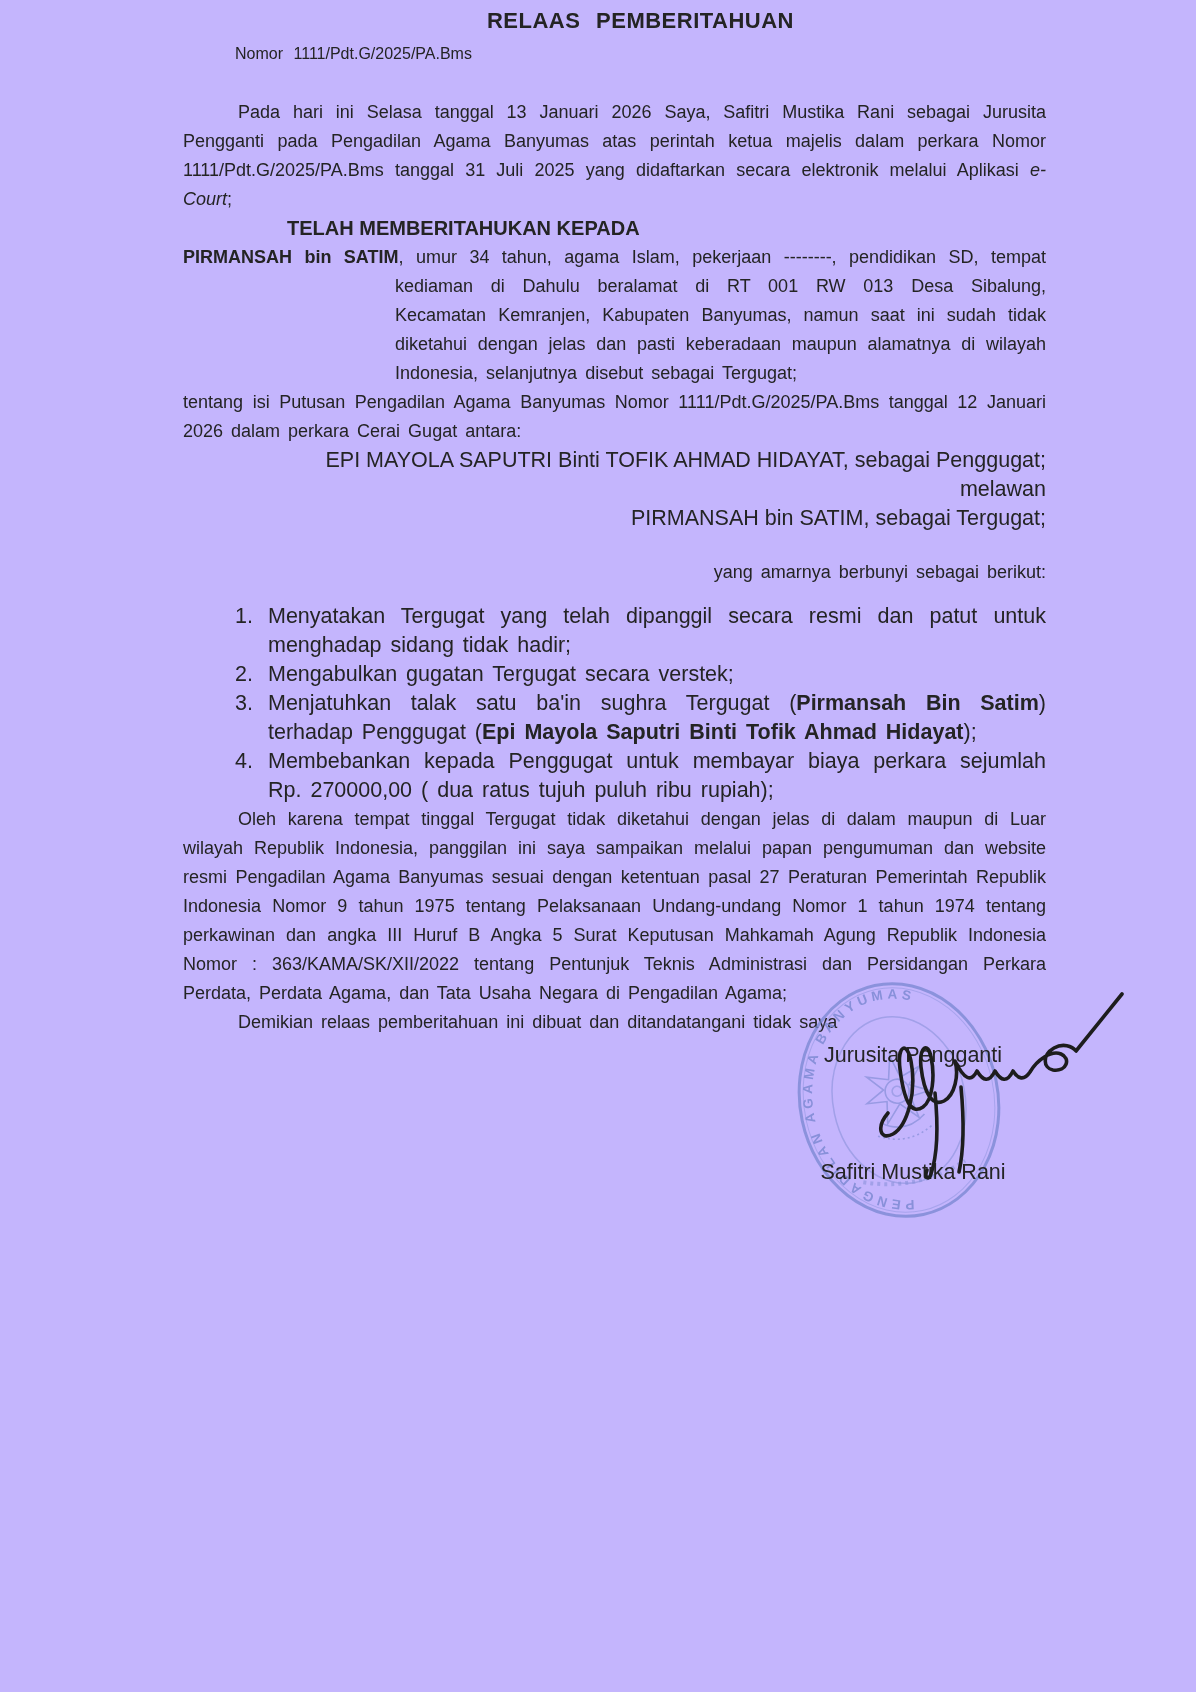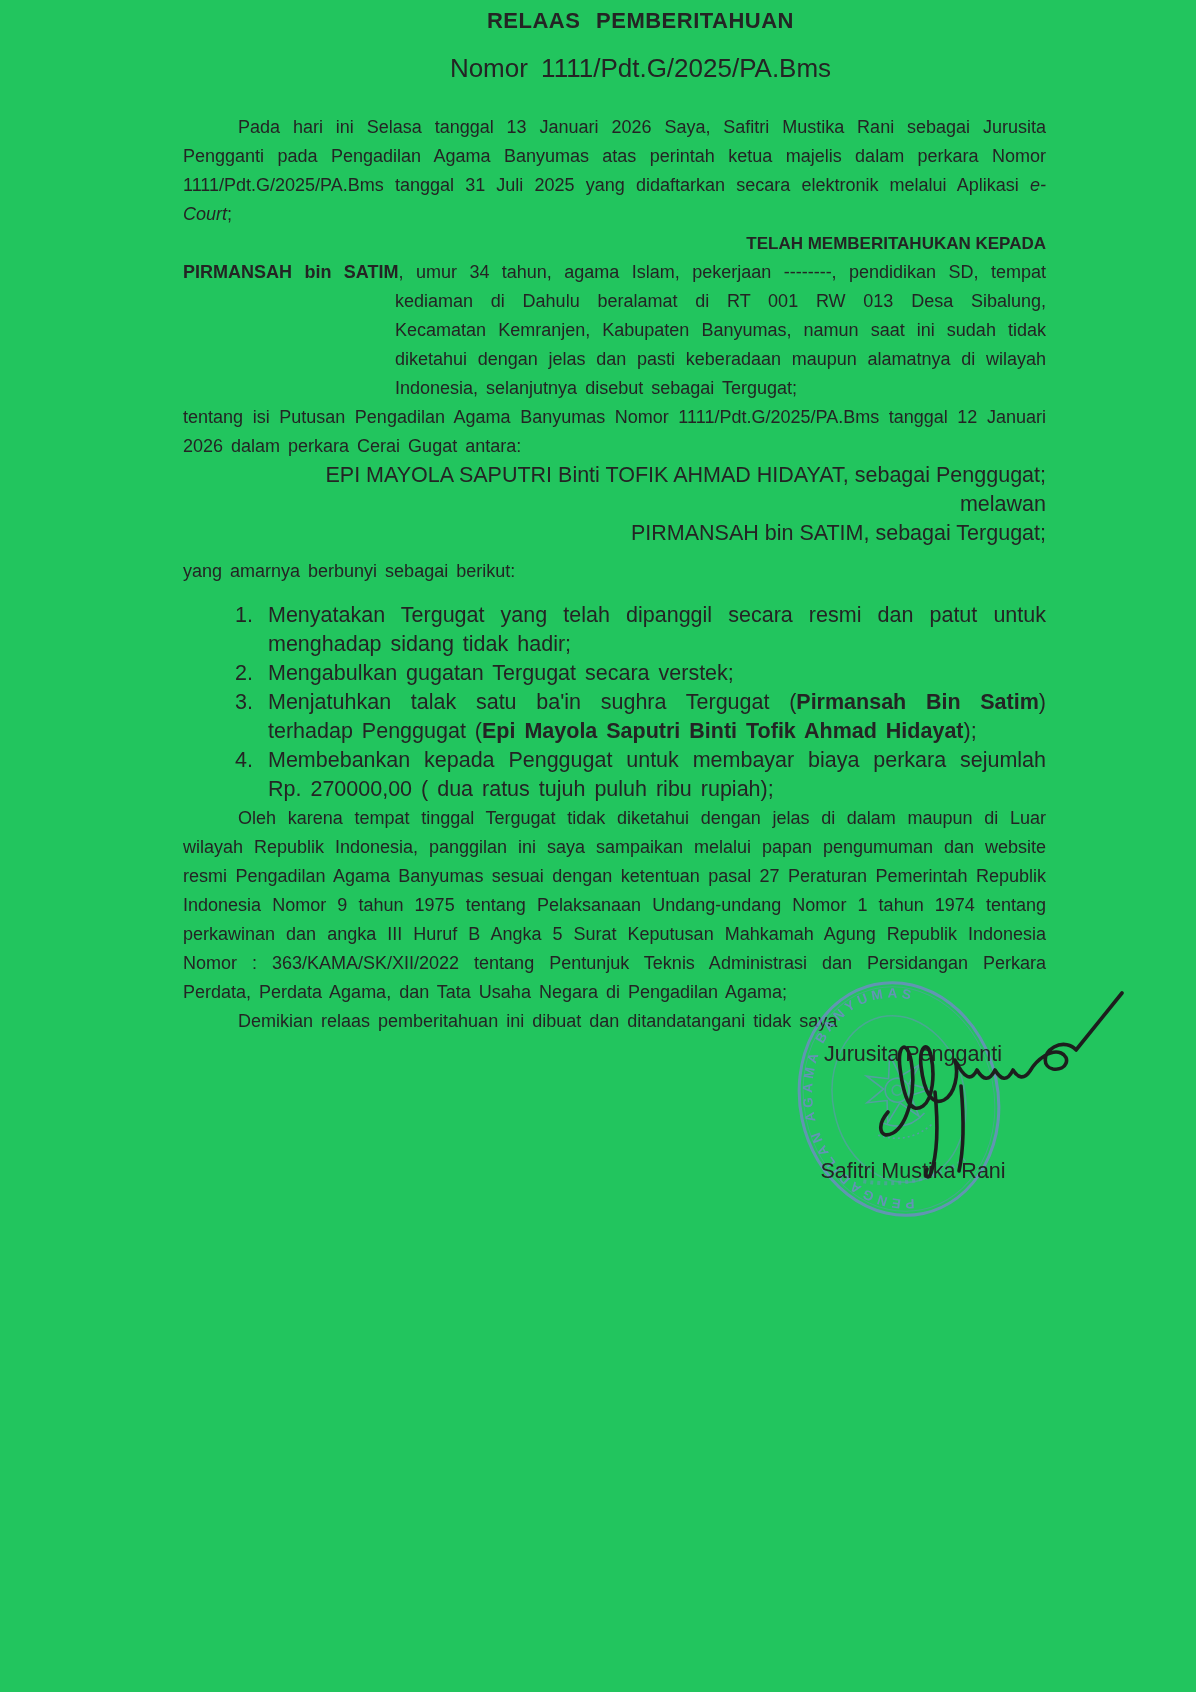--- a/index.html
+++ b/index.html
@@ -13,71 +13,70 @@
     font-family: "Liberation Sans", "DejaVu Sans", sans-serif;
     color: #242424;
     position: relative;
     overflow: hidden;
   }
   .page {
     box-sizing: border-box;
     width: 1196px;
     min-height: 1692px;
     padding: 6px 150px 0 183px;
-    background: #22c55e;
+    background: #c4b5fd;
   }
   
   .doc-title {
     margin: 0;
     text-align: center;
     padding-left: 52px;
     font-size: 22px;
     font-weight: bold;
     line-height: 30px;
     word-spacing: 9px;
     letter-spacing: 0.5px;
   }
   .case-number {
-    margin-top: 18px;
-    text-align: center;
+    margin-top: 3px;
     padding-left: 52px;
-    font-size: 26px;
+    font-size: 16px;
     line-height: 29px;
     word-spacing: 6px;
   }
   
   .para {
     margin: 0;
     font-size: 18px;
     line-height: 29px;
     text-align: justify;
     word-spacing: 3px;
   }
   .first-para { margin-top: 30px; }
   .indent { text-indent: 55px; }
   .hanging {
     padding-left: 212px;
     text-indent: -212px;
   }
   .center-heading {
-    font-size: 17px;
+    font-size: 20px;
     line-height: 29px;
     font-weight: bold;
-    text-align: right;
+    text-align: left;
     padding-left: 104px;
   }
   .vs-line {
     font-size: 21.5px;
     line-height: 29px;
     text-align: right;
   }
   .vs-plaintiff { padding-left: 126px; }
   .vs-versus    { padding-left: 176px; }
   .vs-defendant { padding-left: 176px; }
-  .amar-intro { margin-top: 9px; text-align: left; }
+  .amar-intro { margin-top: 25px; text-align: right; }
   
   .verdict-list {
     list-style: none;
     counter-reset: amar;
     margin: 15px 0 0 0;
     padding: 0 0 0 85px;
   }
   .verdict-list li {
     position: relative;
     counter-increment: amar;

